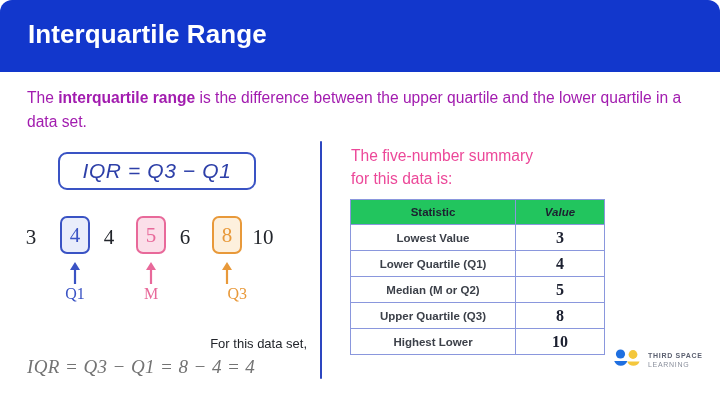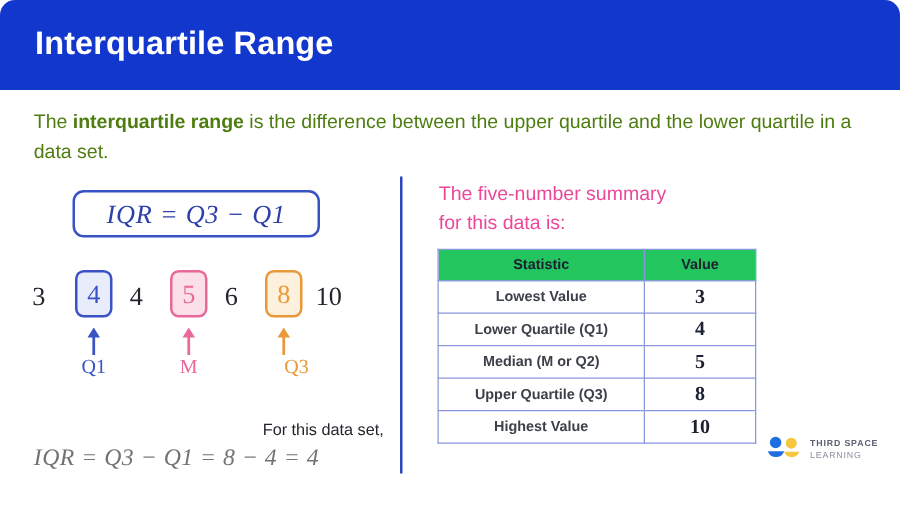--- a/index.html
+++ b/index.html
@@ -44,21 +44,21 @@
   }
 
   
   .intro {
     position: absolute;
     left: 27px;
     top: 86px;
     width: 660px;
     font-size: 15.6px;
     line-height: 24px;
-    color: #4d7c0f;
+    color: #a21caf;
   }
   .intro b { font-weight: bold; }
 
   
   .formula-box {
     position: absolute;
     left: 58px;
     top: 152px;
     width: 198px;
     height: 38px;
@@ -69,21 +69,21 @@
   }
   .formula-box .math {
     position: absolute;
     left: 0;
     top: 0;
     width: 100%;
     height: 100%;
     display: flex;
     align-items: center;
     justify-content: center;
-    font-family: Liberation Serif, serif;
+    font-family: Liberation Sans, sans-serif;
     font-style: italic;
     font-size: 21px;
     color: #2d3fa8;
     letter-spacing: 0.6px;
   }
 
   
   .dataset {
     position: absolute;
     left: 0;
@@ -216,21 +216,21 @@
   }
   .tbl td.stat { width: 160px; }
   .tbl td.val {
     width: 84px;
     font-family: "Liberation Serif", serif;
     font-size: 16px;
     color: #1c2030;
     font-weight: bold;
   }
   .tbl th.cstat { width: 160px; }
-  .tbl th.cval  { width: 84px; }
+  .tbl th.cval  { width: 84px; font-style: italic; }
 
   
   .logo {
     position: absolute;
     left: 612px;
     top: 348px;
     width: 100px;
     height: 28px;
   }
   .logo .mark {
@@ -345,21 +345,21 @@
       </tr>
       <tr>
         <td class="stat">Median (M or Q2)</td>
         <td class="val">5</td>
       </tr>
       <tr>
         <td class="stat">Upper Quartile (Q3)</td>
         <td class="val">8</td>
       </tr>
       <tr>
-        <td class="stat">Highest Value</td>
+        <td class="stat">Highest Lower</td>
         <td class="val">10</td>
       </tr>
     </tbody>
   </table>
 
   <div class="logo">
     <svg class="mark" viewBox="0 0 30 26">
       <circle cx="8.5" cy="6" r="4.6" fill="#1F6FE0"></circle>
       <circle cx="21" cy="6.5" r="4.4" fill="#F4C73C"></circle>
       <path d="M2.2 13 A7.2 7.8 0 0 0 15.4 13 Z" fill="#1F6FE0"></path>

